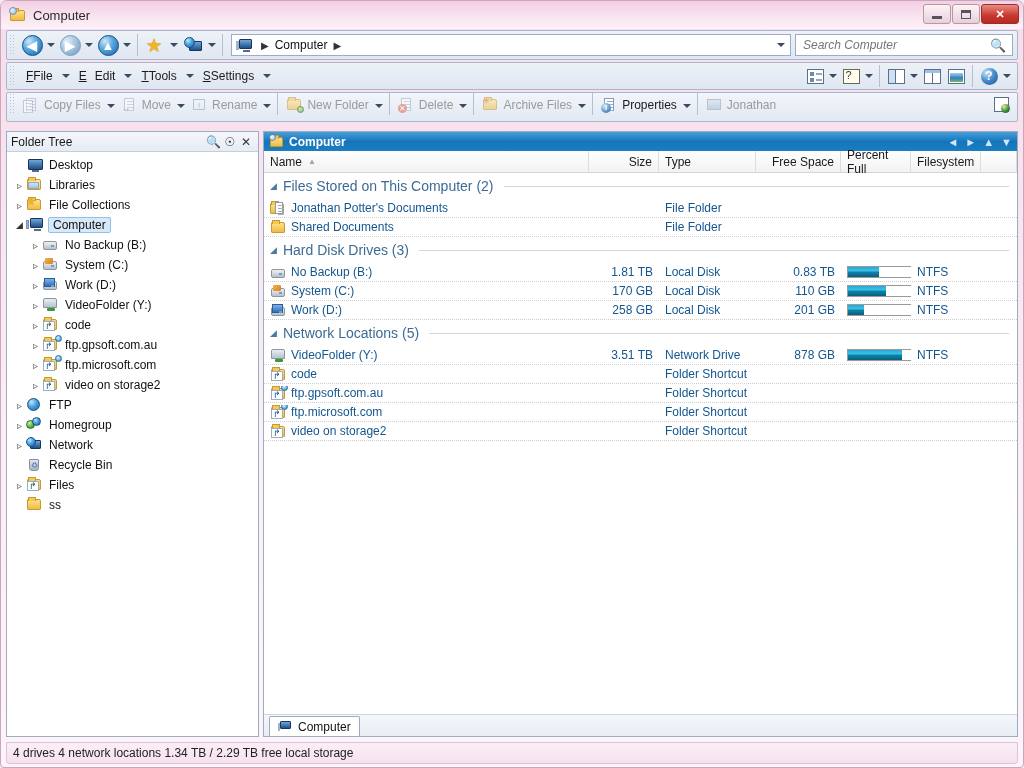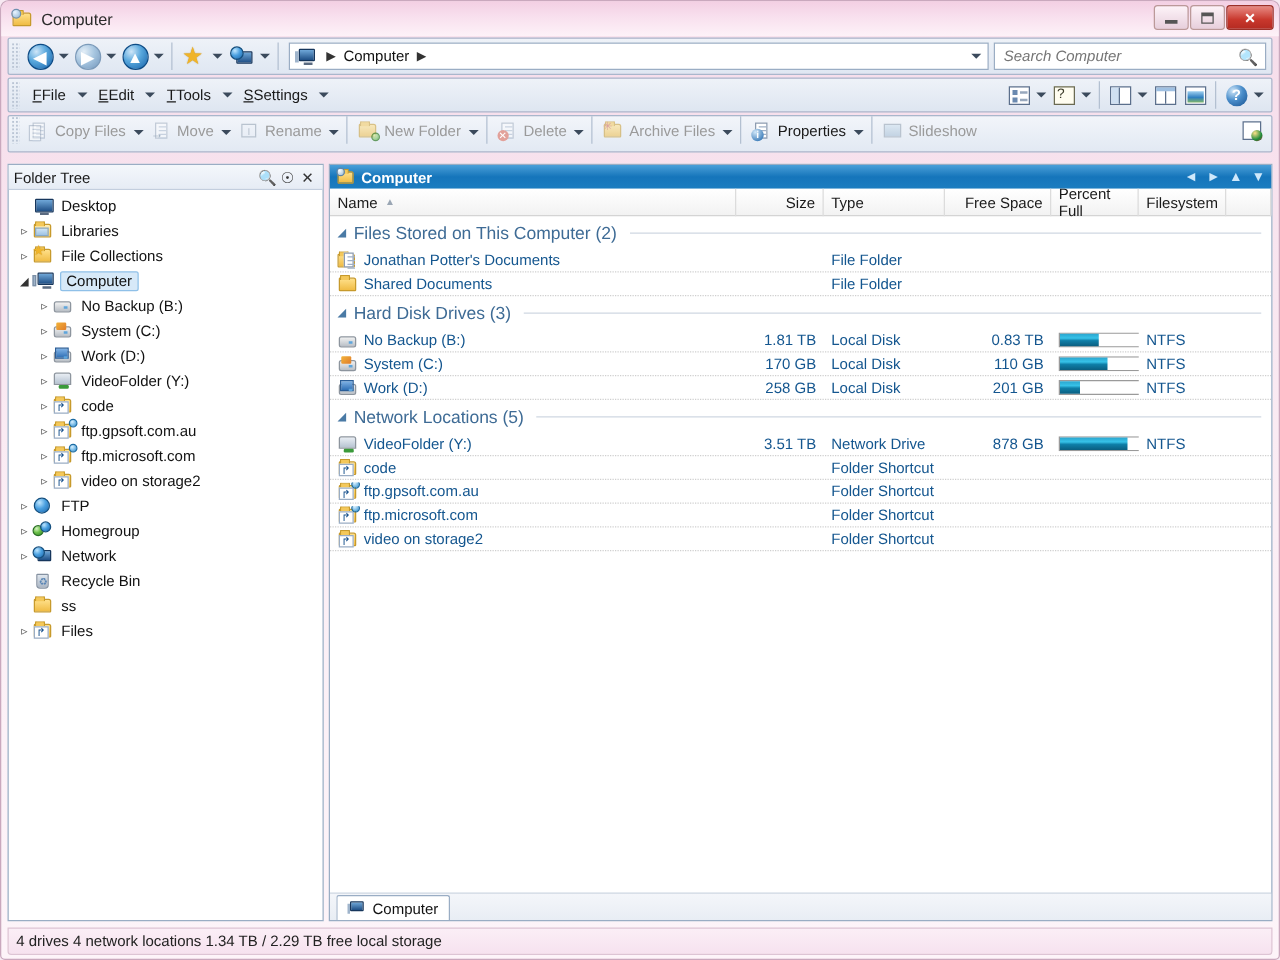--- a/index.html
+++ b/index.html
@@ -266,21 +266,21 @@
 
   <div id="menubar">
     <span class="gripper"></span>
     <span class="menuitem">
         <u>F</u>
         <span style="margin-left:-7px;padding-left:7px;">File</span>
       </span>
     <span class="caret"></span>
     <span class="menuitem">
         <u>E</u>
-        <span style="margin-left:-7px;padding-left:7px;">Edit</span>
+        <span style="margin-left:-7px;padding-left:15px;">Edit</span>
       </span>
     <span class="caret"></span>
     <span class="menuitem">
         <u>T</u>
         <span style="margin-left:-8px;padding-left:8px;">Tools</span>
       </span>
     <span class="caret"></span>
     <span class="menuitem">
         <u>S</u>
         <span style="margin-left:-8px;padding-left:8px;">Settings</span>
@@ -385,21 +385,21 @@
       <span>Properties</span>
       </span>
     <span class="caret"></span>
 
     <span class="tsep"></span>
 
     <span class="tbitem">
       <span class="tbicon">
           <span style="position:absolute;left:1px;top:2px;width:14px;height:11px;border:1px solid #b9c3cf;background:linear-gradient(to bottom,#dbe7f2,#c3d3e3);"></span>
         </span>
-      <span>Slideshow</span>
+      <span>Jonathan</span>
       </span>
 
     <span style="flex:1"></span>
     <span class="mbtn" style="margin-right:4px;">
       <span class="sqicon" style="width:15px;height:15px;">
         <span style="position:absolute;right:-2px;bottom:-2px;width:9px;height:9px;border-radius:50%;background:radial-gradient(circle at 33% 28%,#ffe08a,#1b8a3a 60%,#c02a2a);"></span>
       </span>
     </span>
   </div>
 
@@ -529,32 +529,32 @@
           </div>
           <div class="trow" style="padding-left: 6px;">
             <span class="exp "></span>
             <span class="ti">
               <span class="bin"></span>
               <span style="position:absolute;left:5px;top:4px;color:#5b86b5;font-size:8px;">♻</span>
             </span>
             <span class="lbl">Recycle Bin</span>
           </div>
           <div class="trow" style="padding-left: 6px;">
+            <span class="exp closed"></span>
+            <span class="ti">
+              <span class="folder shortcut"></span>
+            </span>
+            <span class="lbl">Files</span>
+          </div>
+          <div class="trow" style="padding-left: 6px;">
             <span class="exp "></span>
             <span class="ti">
               <span class="folder"></span>
             </span>
             <span class="lbl">ss</span>
-          </div>
-          <div class="trow" style="padding-left: 6px;">
-            <span class="exp closed"></span>
-            <span class="ti">
-              <span class="folder shortcut"></span>
-            </span>
-            <span class="lbl">Files</span>
           </div>
         </div>
     </div>
 
     <div id="filepane">
       <div id="fphdr">
         <span class="fpi">
           <span class="folder" style="left:1px;top:3px;width:13px;height:10px;"></span>
           <span style="position:absolute;left:0;top:0;width:7px;height:7px;border-radius:50%;background:radial-gradient(circle at 33% 30%,#ffffff,#8fb6d8);border:1px solid #5d84a8;"></span>
         </span>

